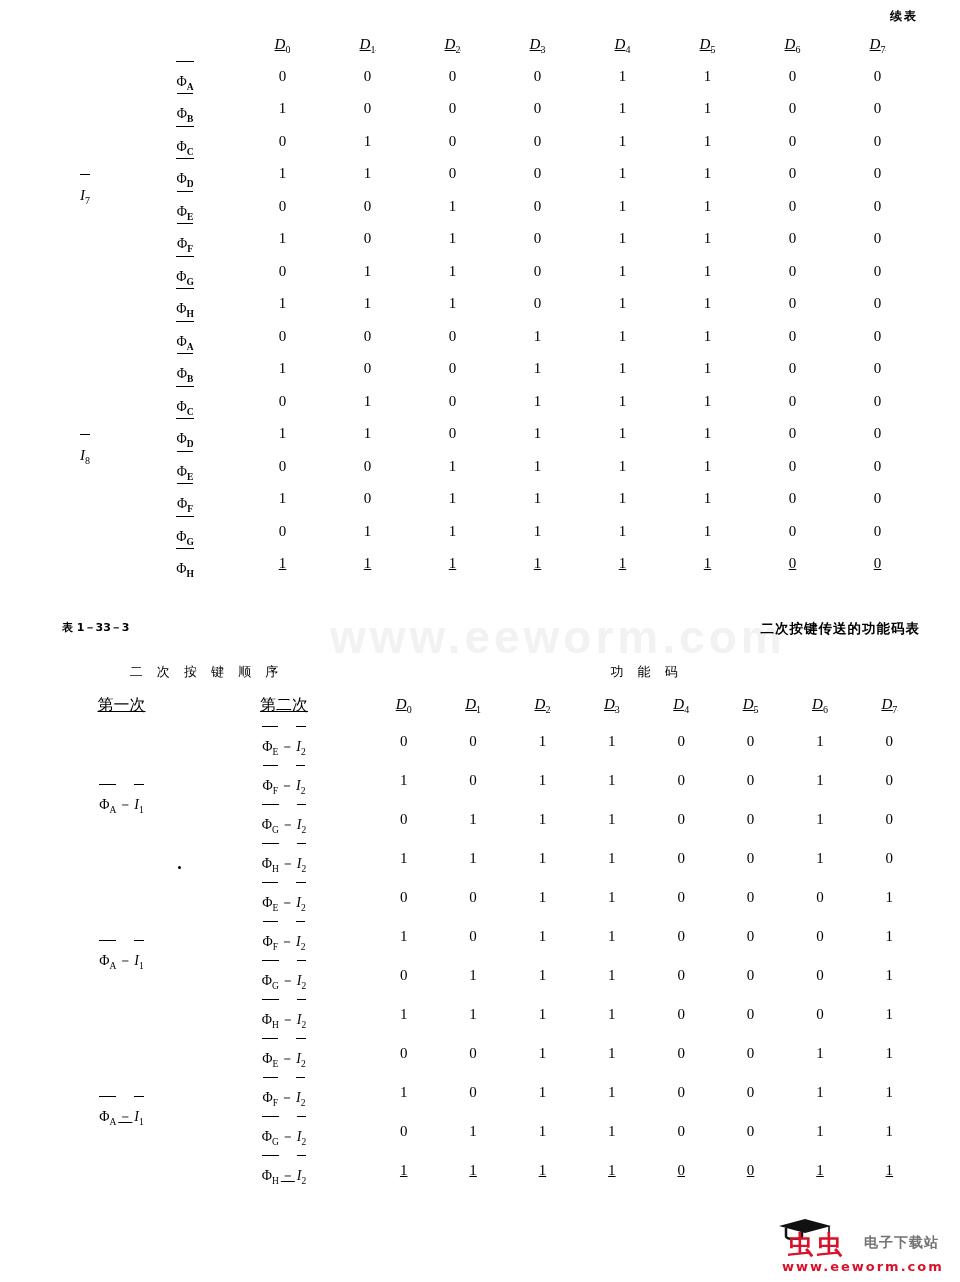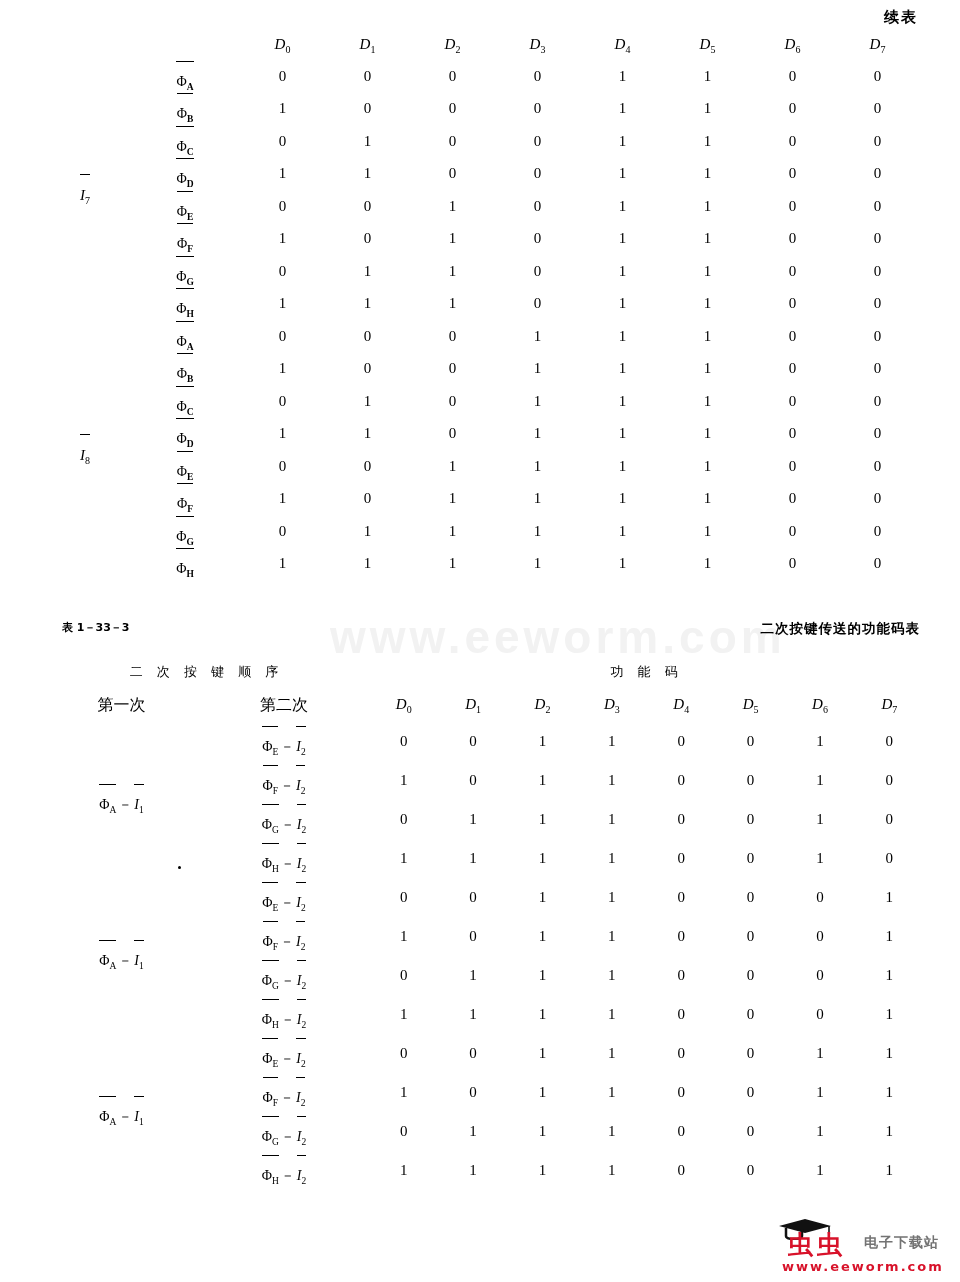--- a/index.html
+++ b/index.html
@@ -39,41 +39,41 @@
     top: 610px;
     font-size: 46px;
   }
 
   
   .continued-label {
     position: absolute;
     right: 42px;
     top: 8px;
     font-family: "DejaVu Sans", sans-serif;
-    font-size: 15px;
+    font-size: 12px;
     font-weight: bold;
     letter-spacing: 2px;
   }
 
   
   table.doc-table {
     border-collapse: collapse;
     table-layout: fixed;
   }
   table.doc-table td,
   table.doc-table th {
     border: 0;
     padding: 0;
     text-align: center;
     vertical-align: middle;
     font-weight: normal;
   }
 
   .rule-top    { border-top: 2px solid #000; }
-  .rule-bottom { border-bottom: 2px solid #000; }
+  .rule-bottom { border-bottom: 2px solid #000; text-decoration: underline; }
   .rule-thin-b { border-bottom: 1px solid #000; }
   .rule-left   { border-left: 1.5px solid #000; }
 
   
   #table-continued {
     position: absolute;
     left: 40px;
     top: 30px;
     width: 880px;
   }

